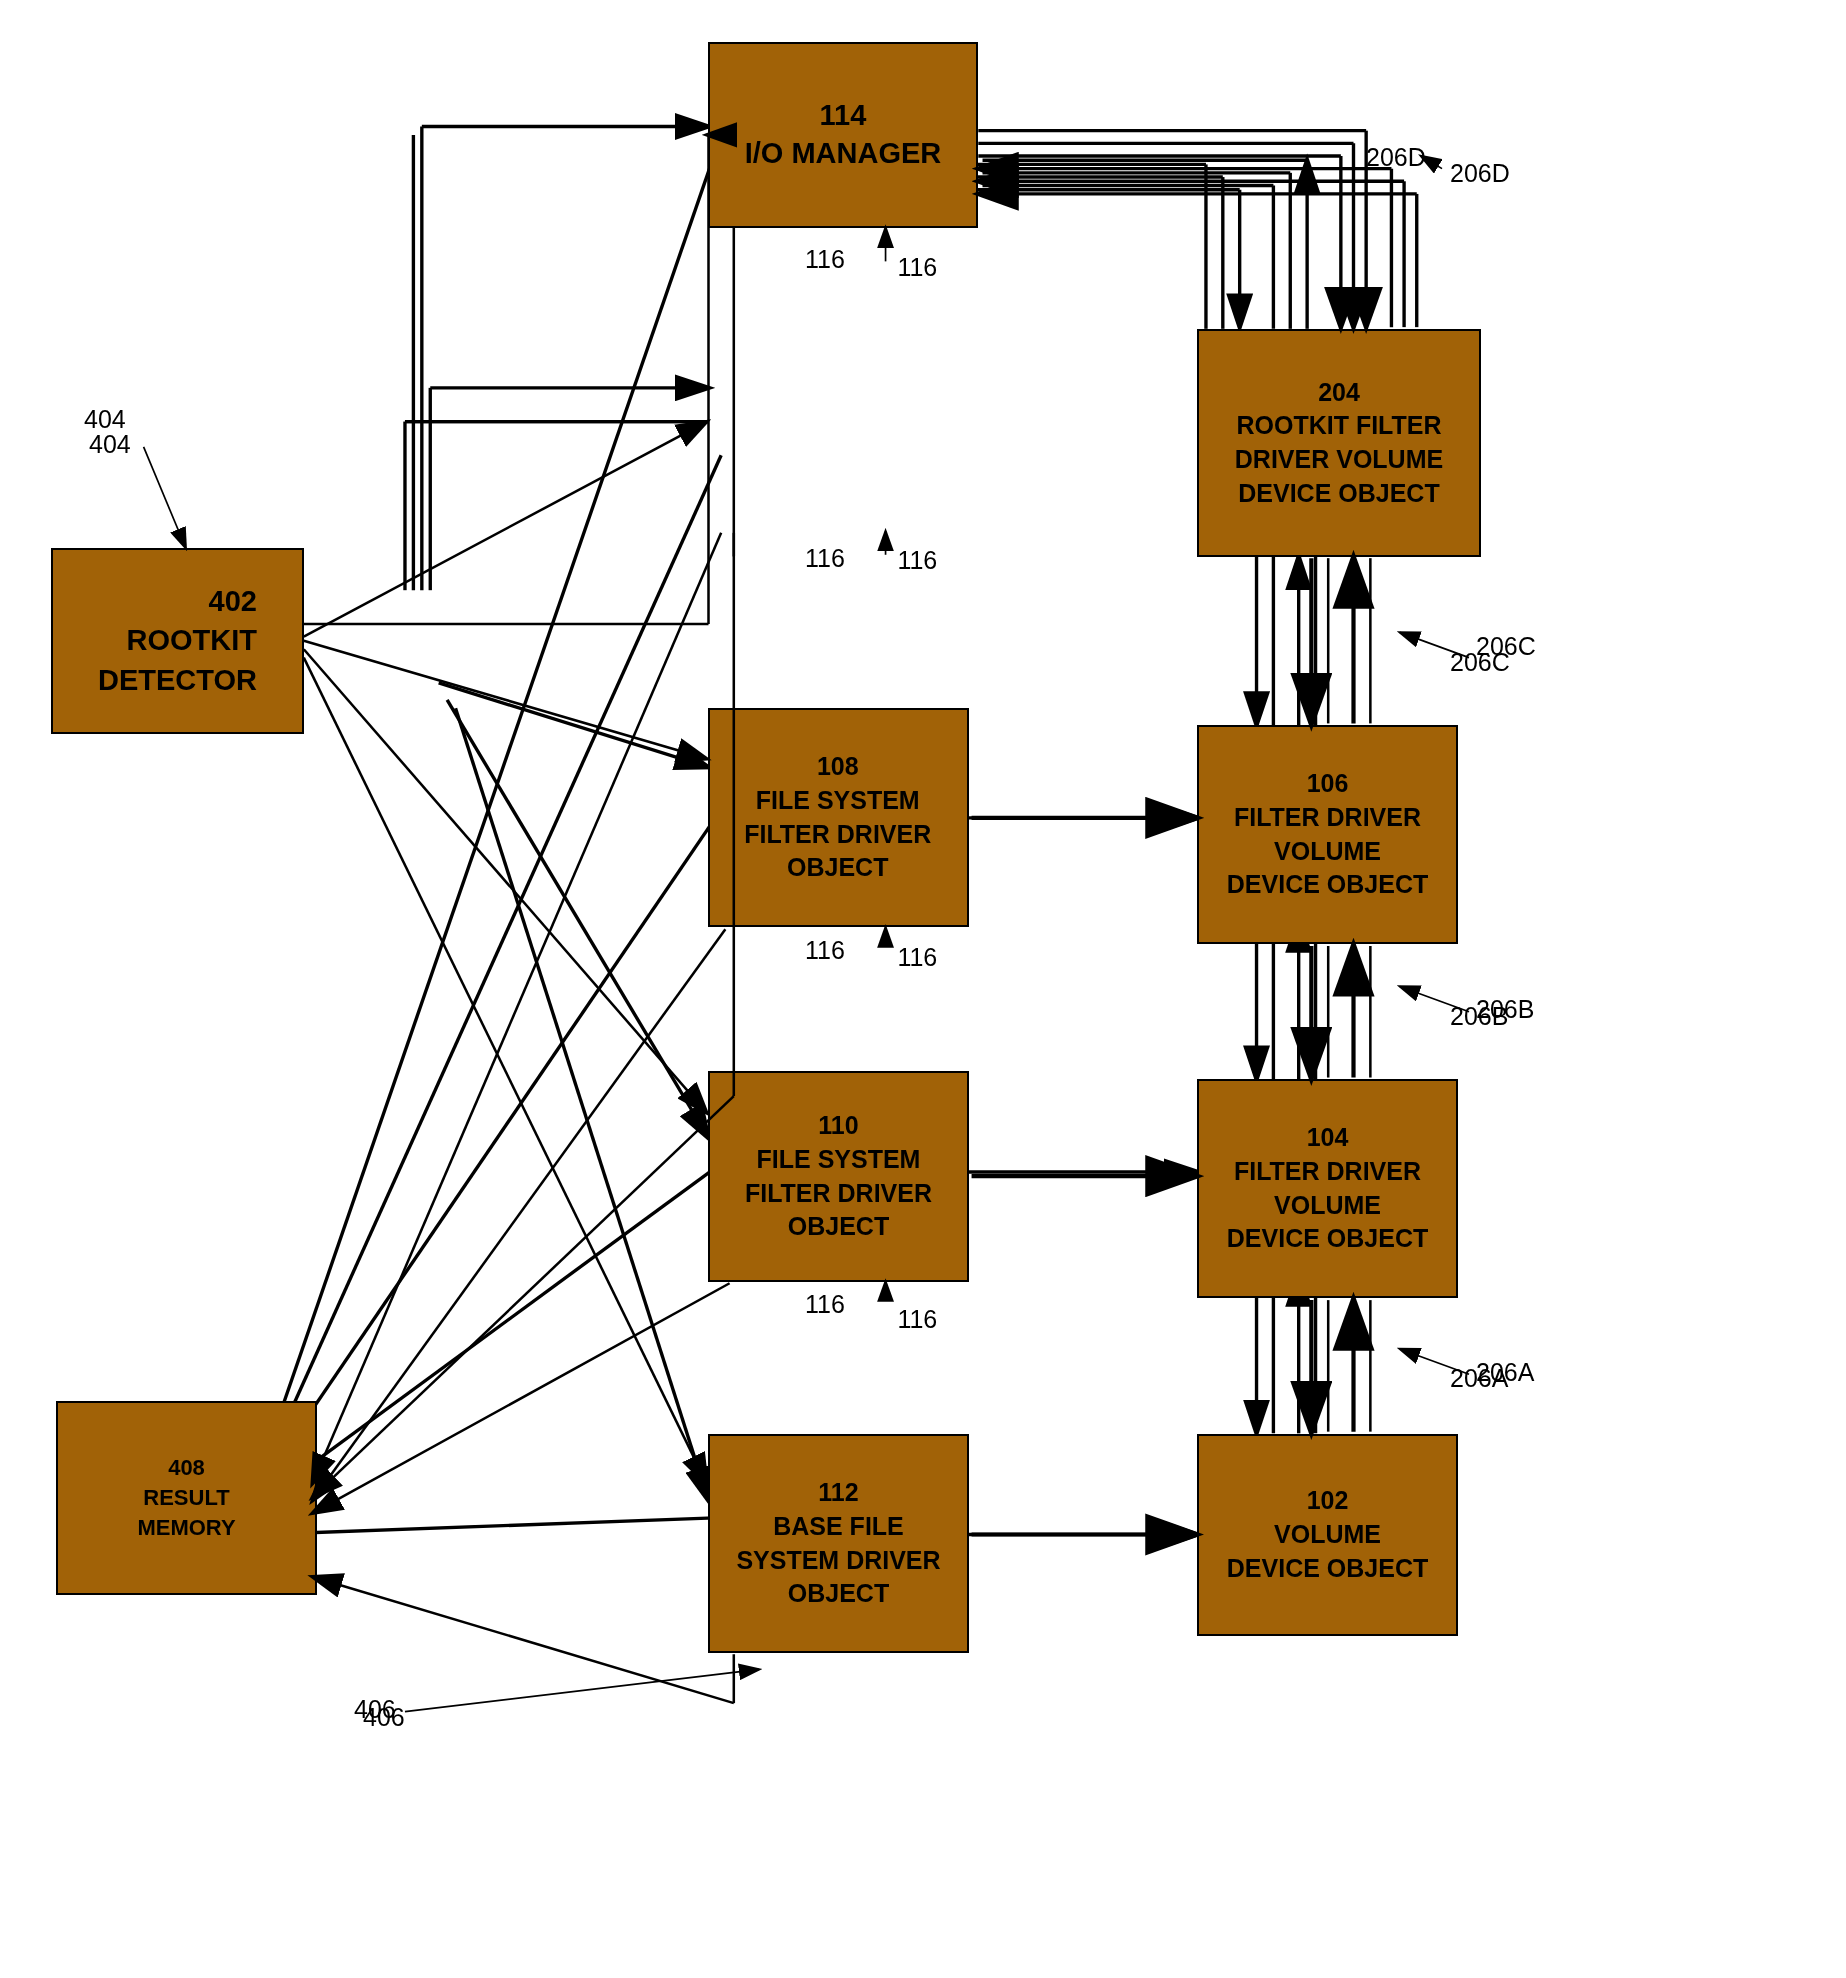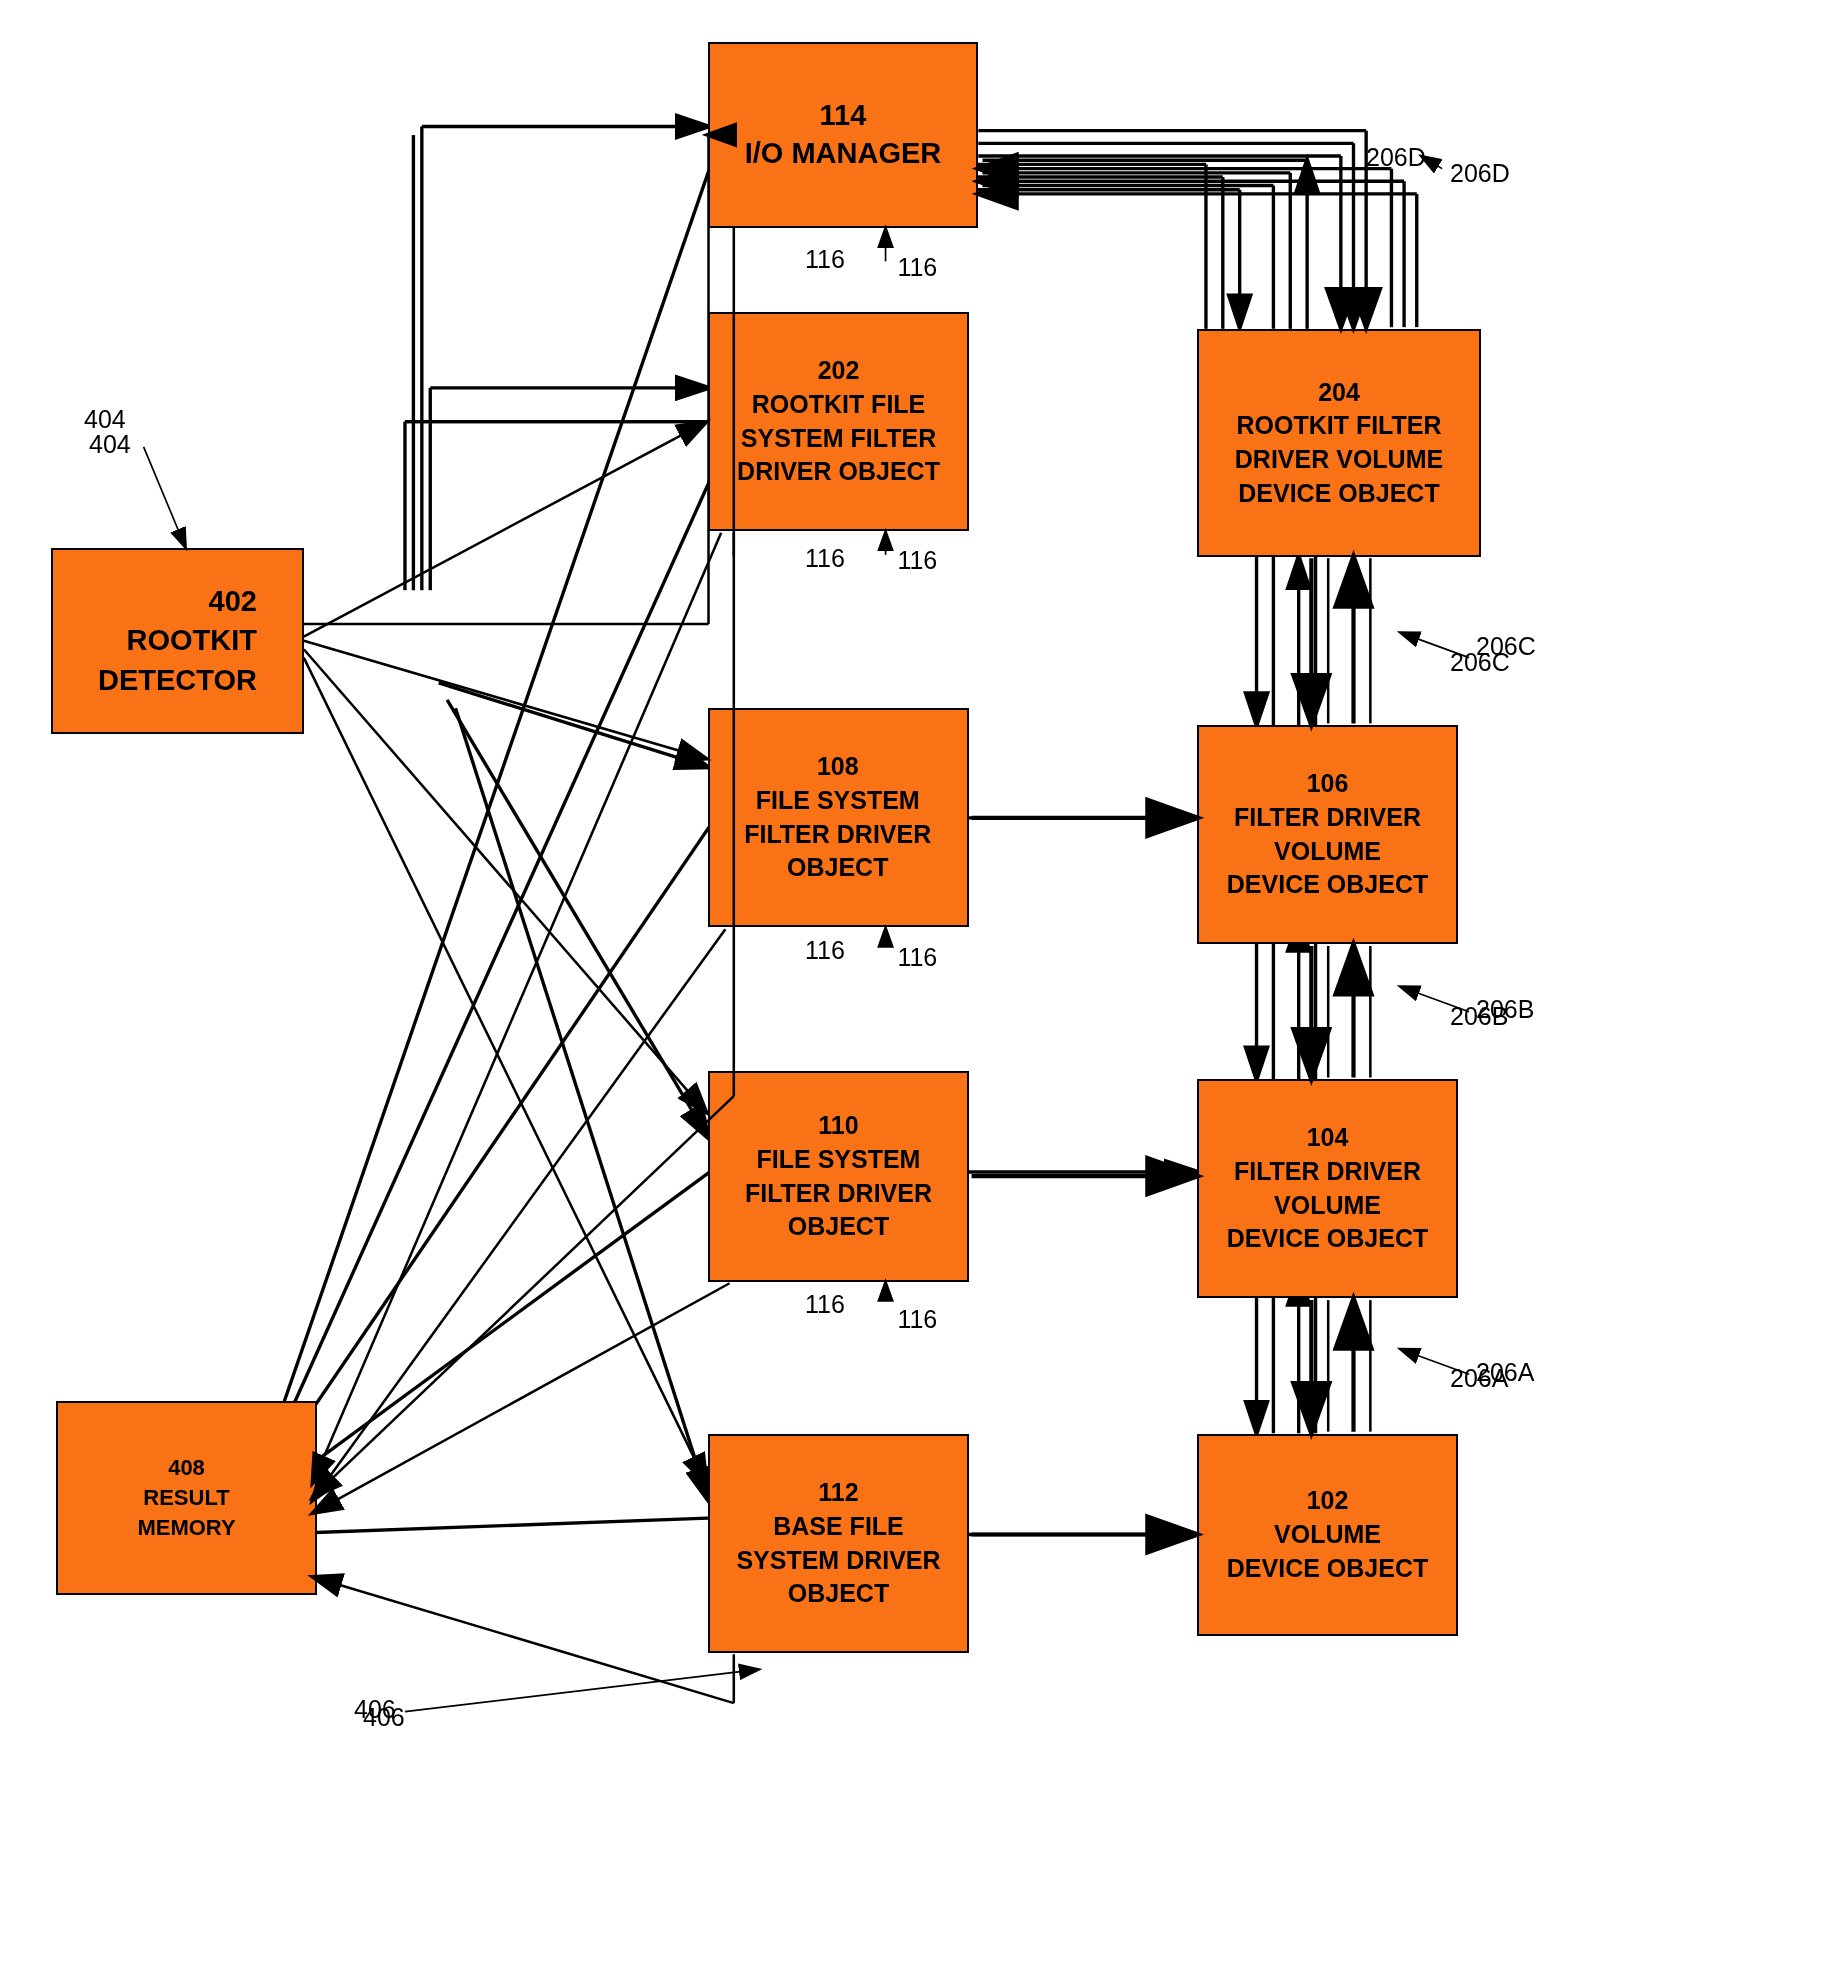--- a/index.html
+++ b/index.html
@@ -12,21 +12,21 @@
       overflow: hidden;
     }
     .diagram-container {
       position: relative;
       width: 1847px;
       height: 1978px;
     }
     .box {
       position: absolute;
       border: 2.5px solid #000;
-      background: #f97316;
+      background: #a16207;
       display: flex;
       flex-direction: column;
       align-items: center;
       justify-content: center;
       text-align: center;
       font-size: 27px;
       font-weight: bold;
       line-height: 1.3;
       padding: 10px 13.5px;
     }
@@ -136,23 +136,20 @@
   </div>
 
   <div class="label" style="left: 1366px; top: 143px; font-size: 25px;">
     <span>206D</span>
   </div>
 
   <div class="label" style="left: 805px; top: 245px; font-size: 25px;">
     <span>116</span>
   </div>
 
-  <div class="box" style="left: 708px; top: 312px; width: 261px; height: 219px; font-size: 25px;">
-    <span style="text-align:center; line-height:1.35;">202<br>ROOTKIT FILE<br>SYSTEM FILTER<br>DRIVER OBJECT</span>
-  </div>
 
   <div class="box" style="left: 1197px; top: 329px; width: 284px; height: 228px; font-size: 25px;">
     <span style="text-align:center; line-height:1.35;">204<br>ROOTKIT FILTER<br>DRIVER VOLUME<br>DEVICE OBJECT</span>
   </div>
 
   <div class="label" style="left: 805px; top: 544px; font-size: 25px;">
     <span>116</span>
   </div>
 
   <div class="label" style="left: 1476px; top: 632px; font-size: 25px;">

